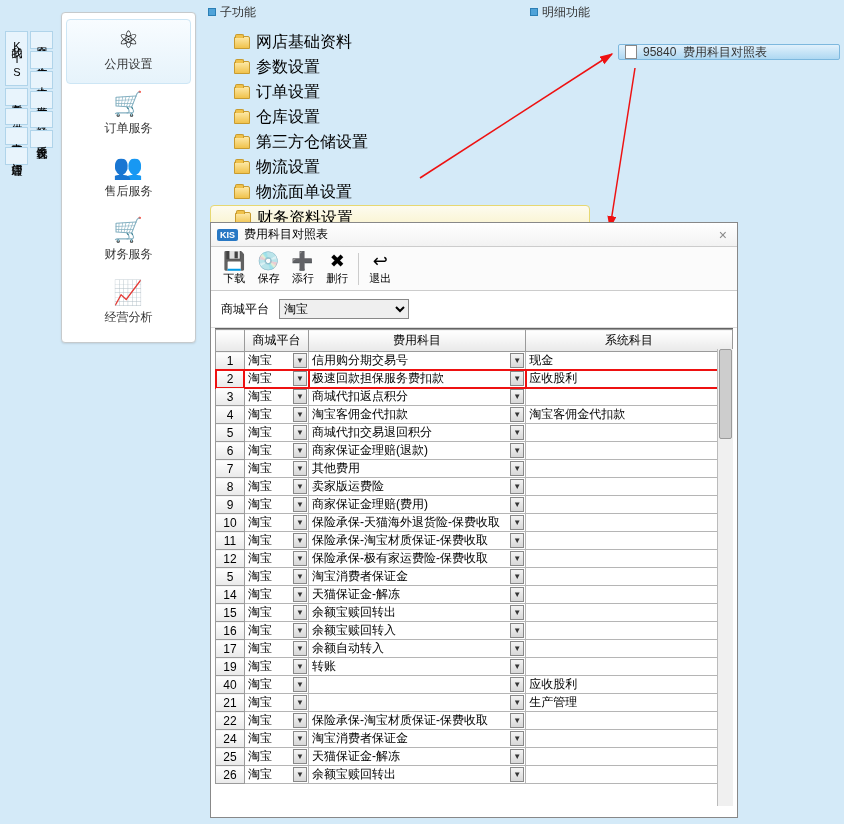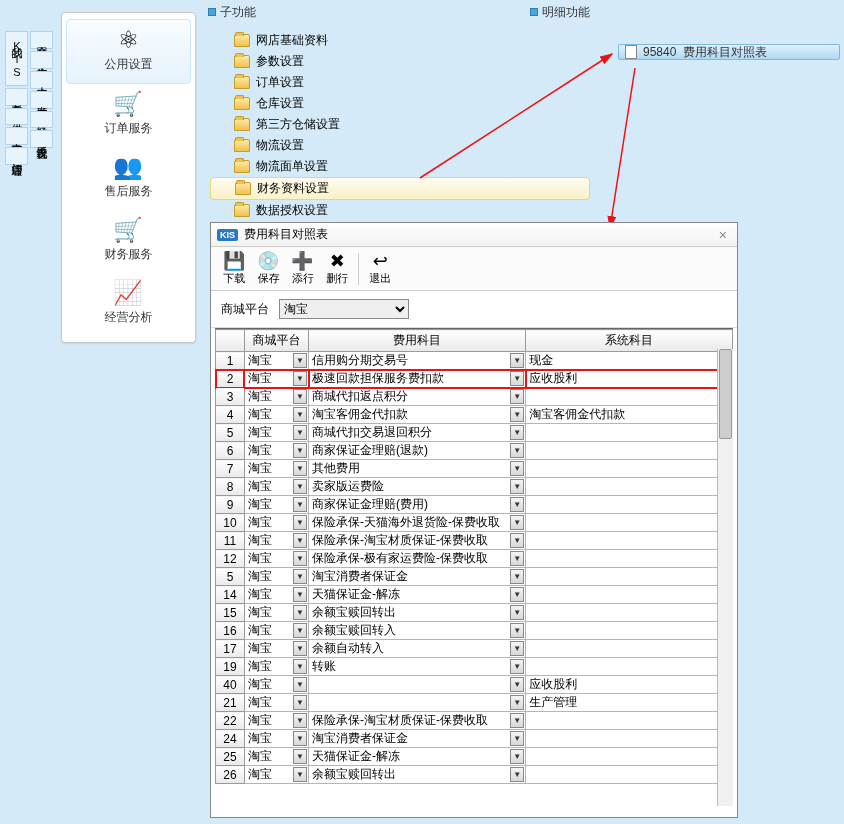--- a/index.html
+++ b/index.html
@@ -13,21 +13,21 @@
 .side-item { text-align: center; padding: 6px 0 10px; cursor: pointer; }
 .side-item.active { background: linear-gradient(#f8fcff,#e6f3fb); border: 1px solid #cde6f5; border-radius: 4px; margin: 0 4px; }
 .side-icon { font-size: 24px; display: block; margin-bottom: 2px; }
 .side-label { font-size: 12px; color: #333; }
 
 .top-sections { position: absolute; left: 200px; top: 0; right: 0; height: 24px; display: flex; justify-content: center; }
 .top-sec { flex: 1; padding: 4px 8px; font-size: 12px; color: #333; }
 .top-sec .bullet { display: inline-block; width: 8px; height: 8px; background: #4fa3d9; margin-right: 4px; border: 1px solid #2b7fb5; }
 
 .tree { position: absolute; left: 210px; top: 30px; width: 395px; }
-.tree-item { display: flex; align-items: center; padding: 2px 0 2px 24px; font-size: 12px; cursor: pointer; }
+.tree-item { display: flex; align-items: center; padding: 2px 0 2px 24px; font-size: 16px; cursor: pointer; }
 .tree-item.selected { background: linear-gradient(#fdfbef,#f9f2c8); border: 1px solid #e6d872; border-radius: 4px; width: 380px; }
 .folder-ic { width: 16px; height: 13px; background: linear-gradient(#fde9a8,#f0c24b); border: 1px solid #c89b2e; border-radius: 2px 2px 0 0; margin-right: 6px; position: relative; }
 .folder-ic.open::before { content:''; position:absolute; top:-3px; left:0; width:7px; height:3px; background:#f0c24b; border:1px solid #c89b2e; border-bottom:none; border-radius:2px 2px 0 0; }
 
 .detail-tab { position: absolute; left: 618px; top: 44px; right: 4px; height: 16px; background: linear-gradient(#e1f1fc,#aed8f2); border: 1px solid #7db8de; border-radius: 2px; display: flex; align-items: center; padding: 0 6px; font-size: 12px; color: #333; }
 .detail-tab .doc-ic { width: 12px; height: 14px; background: #fff; border: 1px solid #888; margin-right: 6px; position: relative; }
 
 .arrow-svg { position: absolute; left: 400px; top: 48px; pointer-events: none; }
 
 .dialog { position: absolute; left: 210px; top: 222px; width: 528px; height: 596px; background: #fff; border: 1px solid #888; }

